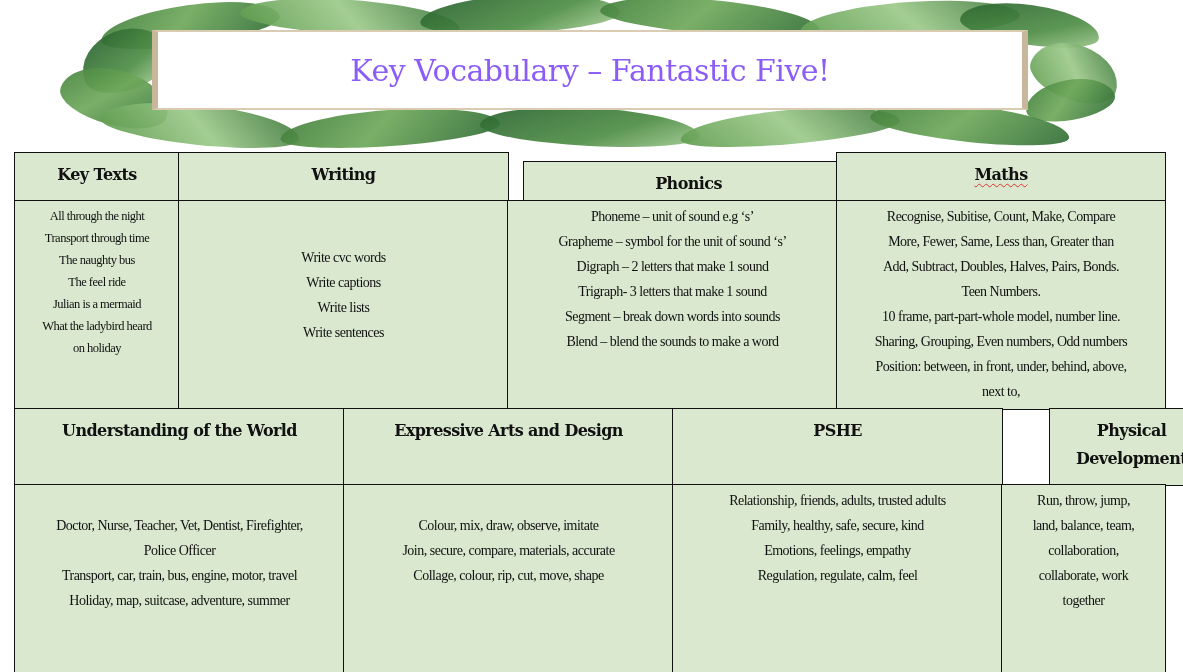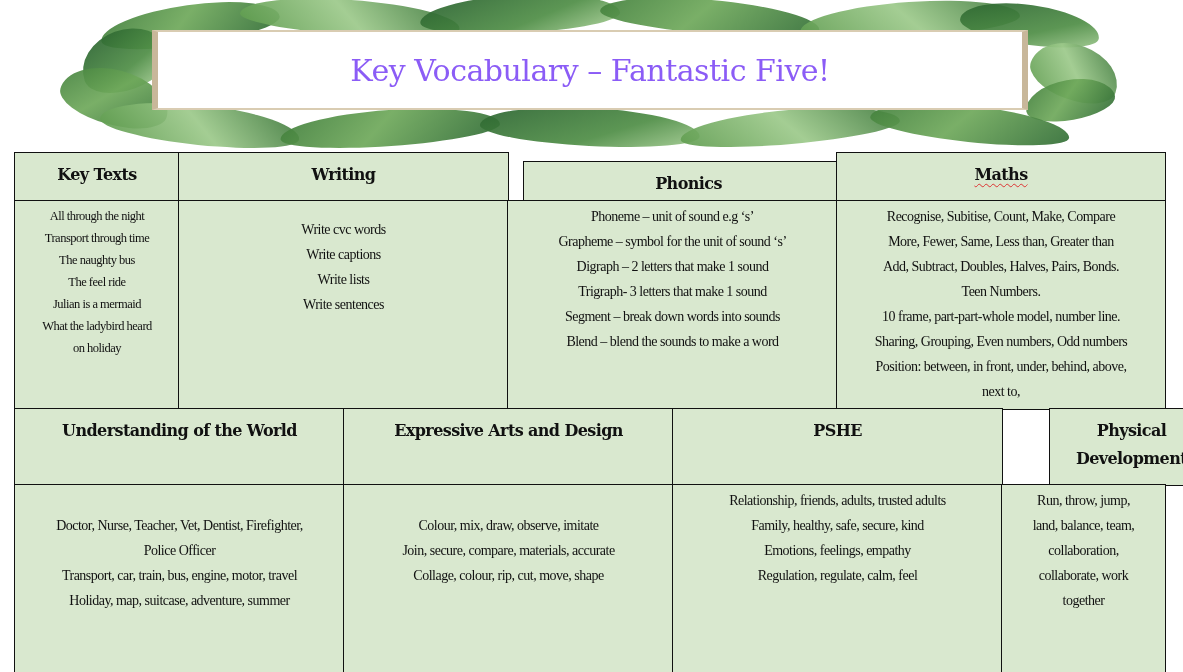--- a/index.html
+++ b/index.html
@@ -104,21 +104,21 @@
 
   <div class="cell body-text small-text" style="left:0;top:48px;width:166px;height:210px;padding-top:4px;">
     <span class="line">All through the night</span>
     <span class="line">Transport through time</span>
     <span class="line">The naughty bus</span>
     <span class="line">The feel ride</span>
     <span class="line">Julian is a mermaid</span>
     <span class="line">What the ladybird heard</span>
     <span class="line">on holiday</span>
   </div>
-  <div class="cell body-text" style="left:164px;top:48px;width:331px;height:210px;padding-top:16px;">
+  <div class="cell body-text" style="left:164px;top:48px;width:331px;height:210px;padding-top:44px;">
     <span class="line">Write cvc words</span>
     <span class="line">Write captions</span>
     <span class="line">Write lists</span>
     <span class="line">Write sentences</span>
   </div>
   <div class="cell body-text" style="left:493px;top:48px;width:331px;height:210px;padding-top:3px;">
     <span class="line">Phoneme – unit of sound e.g ‘s’</span>
     <span class="line">Grapheme – symbol for the unit of sound ‘s’</span>
     <span class="line">Digraph – 2 letters that make 1 sound</span>
     <span class="line">Trigraph- 3 letters that make 1 sound</span>

